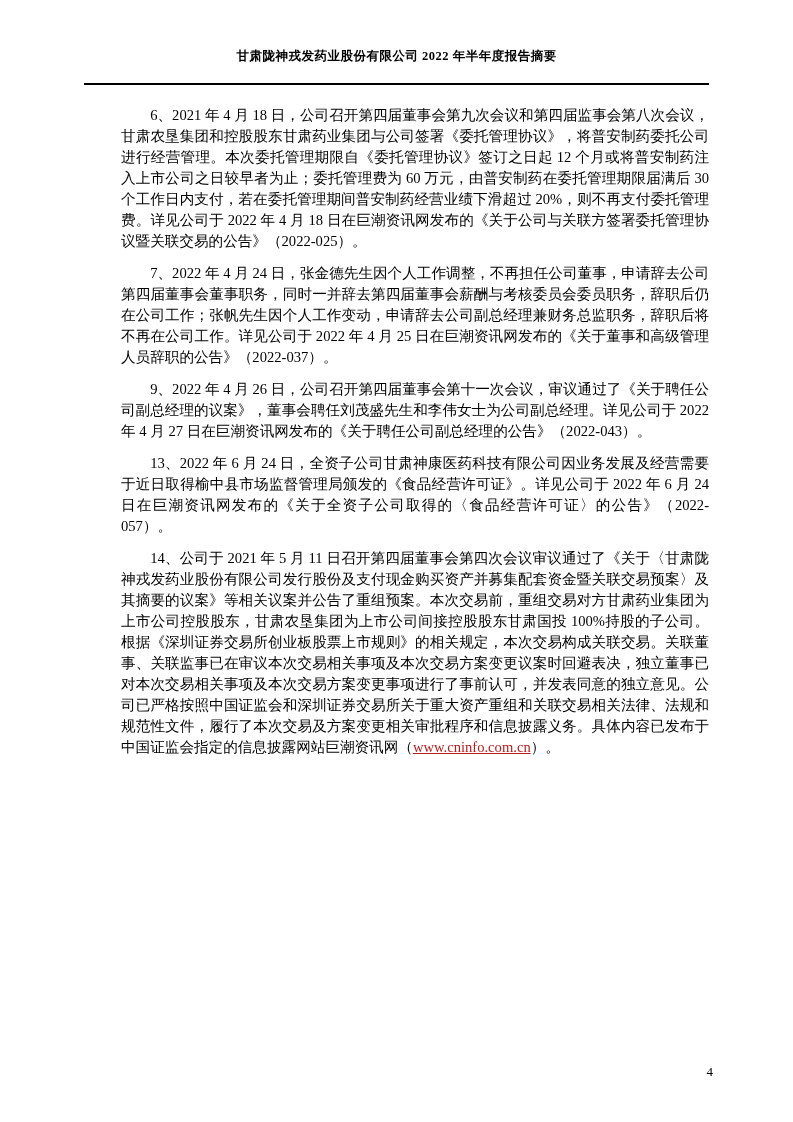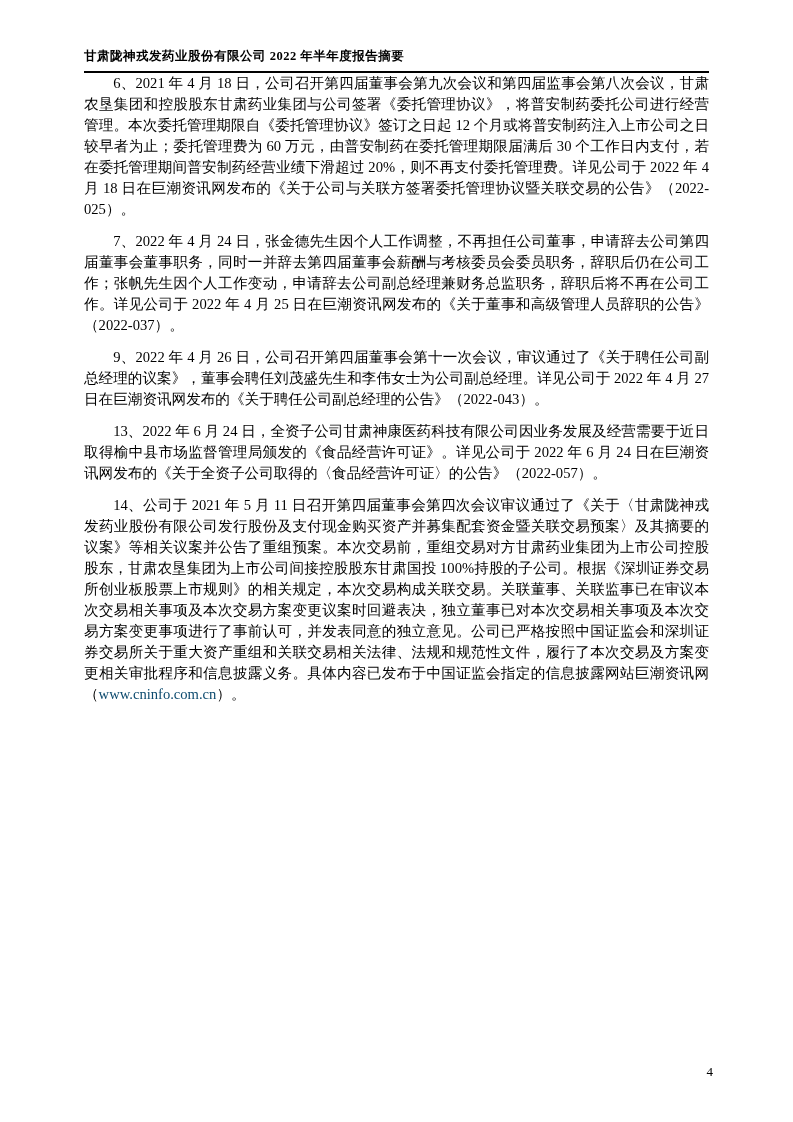--- a/index.html
+++ b/index.html
@@ -9,38 +9,41 @@
     height: 1122px;
     position: relative;
     color: #000000;
     font-family: "Liberation Serif", "DejaVu Serif", serif;
     overflow: hidden;
   }
   .page {
     padding: 48px 84px 0 84px;
   }
   .header {
-    text-align: left;
+    text-align: center;
     font-size: 12.5px;
     font-weight: bold;
     letter-spacing: 0.5px;
-    padding-bottom: 6px;
+    padding-bottom: 18px;
     border-bottom: 2px solid #000000;
   }
   .content {
+    padding-top: 20px;
+    margin-left: 37px;
   }
   .para {
     font-size: 14.6px;
     line-height: 21px;
     text-align: justify;
     text-indent: 2em;
     margin-bottom: 11px;
   }
   .link {
-    color: #0c4a6e;
+    color: #b91c1c;
+    text-decoration: underline;
     cursor: pointer;
   }
   .page-number {
     position: absolute;
     right: 80px;
     bottom: 42px;
     font-size: 13px;
   }
 </style>
 </head>

